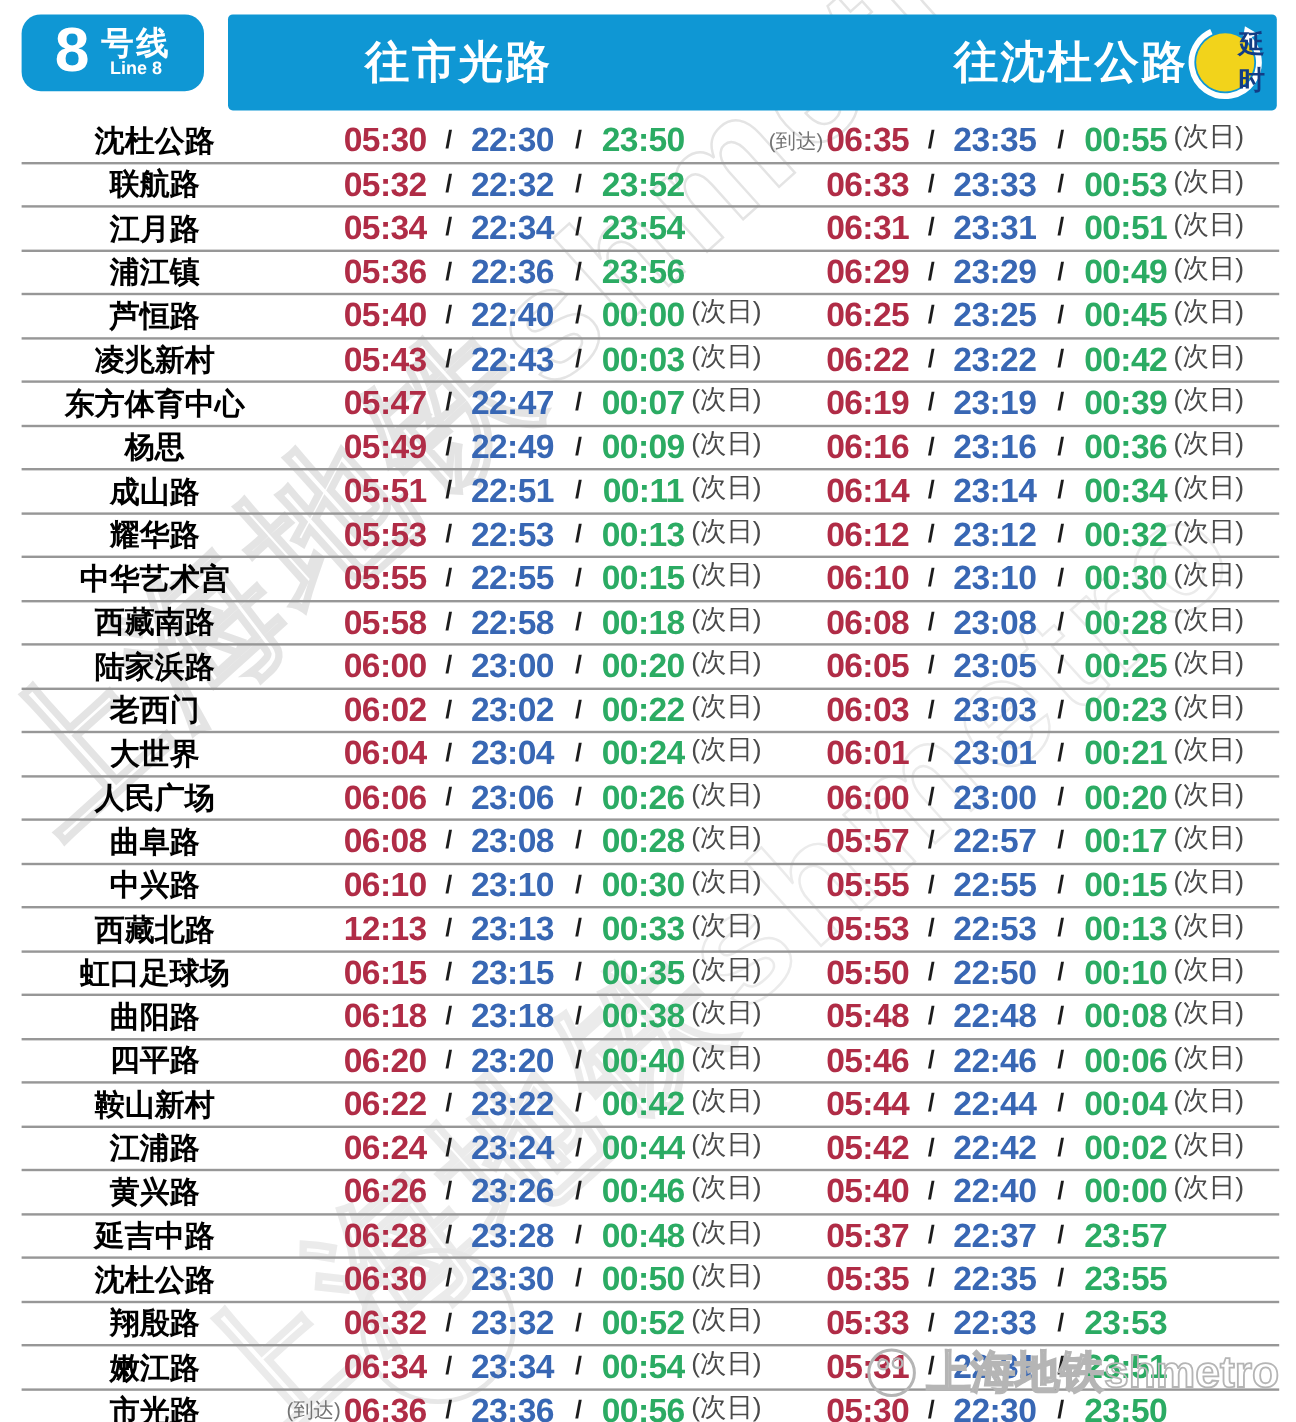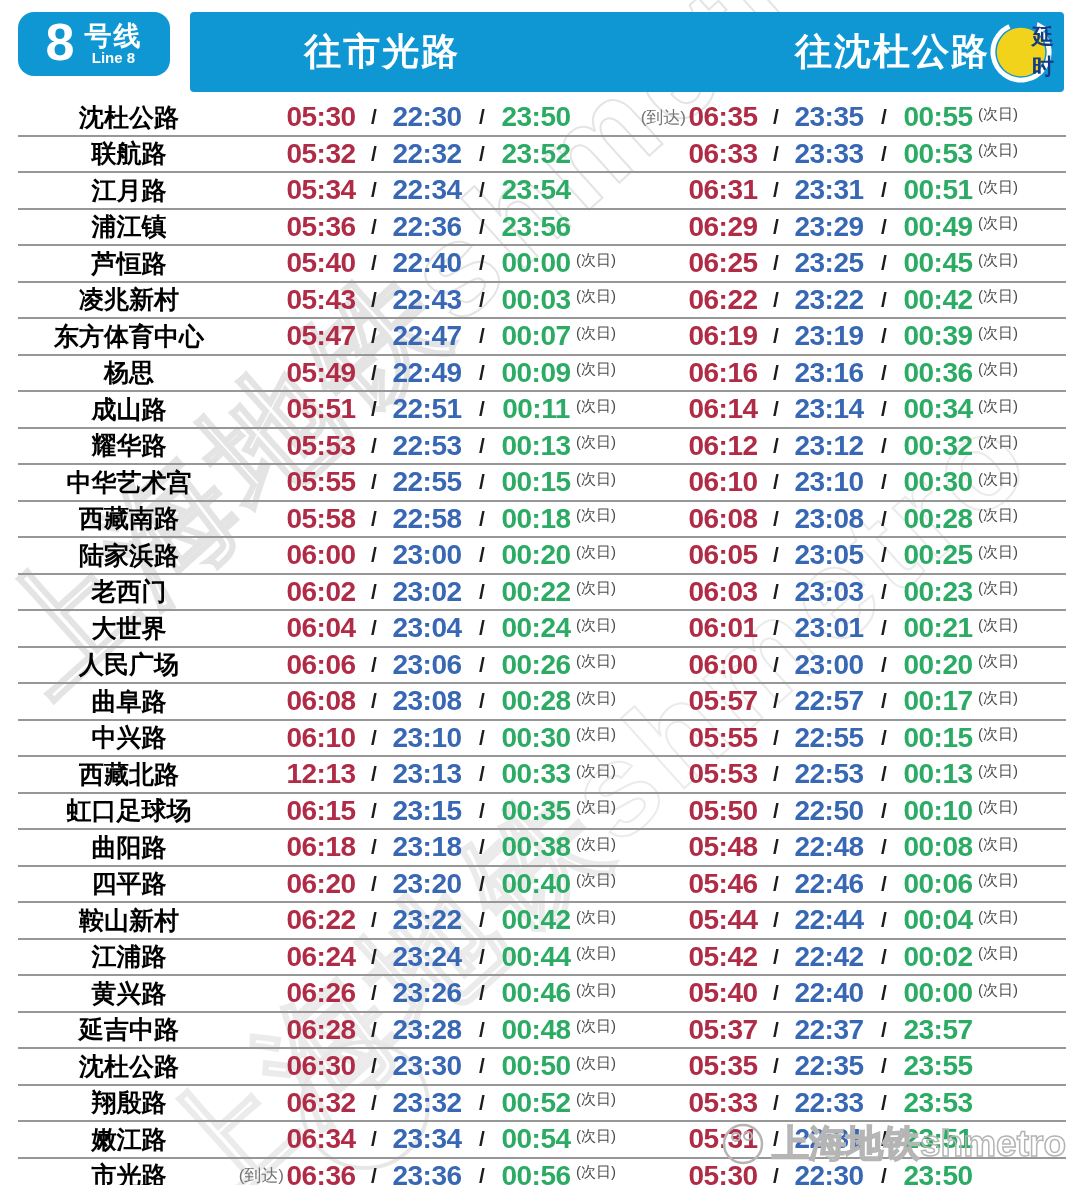--- a/index.html
+++ b/index.html
@@ -49,21 +49,21 @@
     grid-template-columns:222px 44px 74px 32px 74px 36px 72px 66px 48px 74px 32px 74px 36px 72px 1fr;
     border-bottom:2px solid var(--rule-gray);
   }
   .station{font-size:25px;font-weight:700;color:#000;text-align:center;white-space:nowrap;}
   .t{font-size:28px;font-weight:700;text-align:center;letter-spacing:-0.5px;white-space:nowrap;}
   .t.red{color:var(--first-red);}
   .t.blue{color:var(--last-blue);}
   .t.green{color:var(--ext-green);}
   .slash{font-size:21px;font-weight:600;color:#1c1c1c;text-align:center;}
   .pre{font-size:17px;color:#737373;text-align:right;white-space:nowrap;justify-self:end;}
-  .note{font-size:15px;color:var(--note-gray);text-align:left;padding-left:4px;transform:translateY(-3px);white-space:nowrap;}
+  .note{font-size:22px;color:var(--note-gray);text-align:left;padding-left:4px;transform:translateY(-3px);white-space:nowrap;}
   
   .wm{position:absolute;pointer-events:none;z-index:1;}
   .wm-diag{
     top:600px;left:-40px;font-size:130px;font-weight:700;white-space:nowrap;
     color:transparent;-webkit-text-stroke:2px #e4e4e4;
     transform:rotate(-42deg);transform-origin:0 0;letter-spacing:8px;
   }
   .wm-diag2{
     top:1120px;left:120px;font-size:130px;font-weight:700;white-space:nowrap;
     color:transparent;-webkit-text-stroke:2px #ebebeb;

